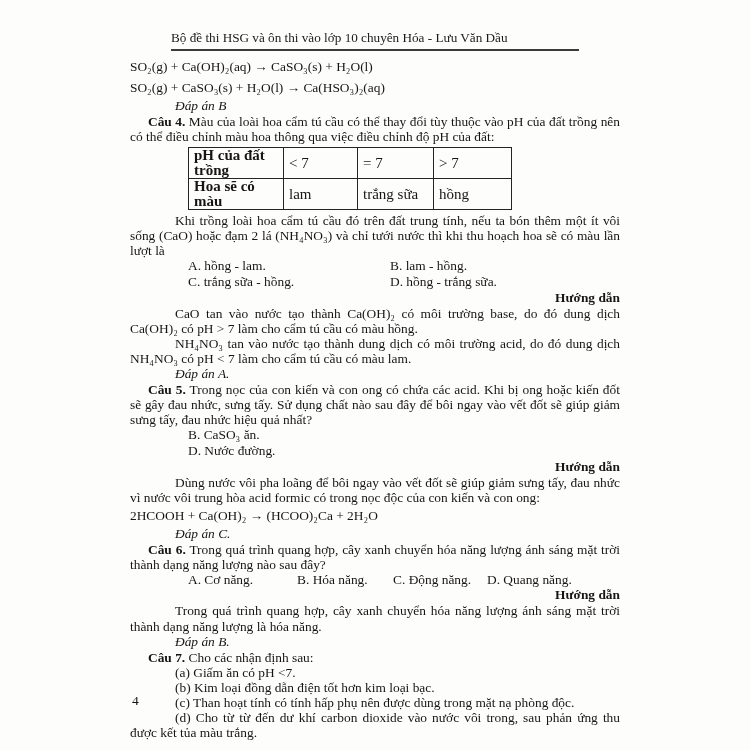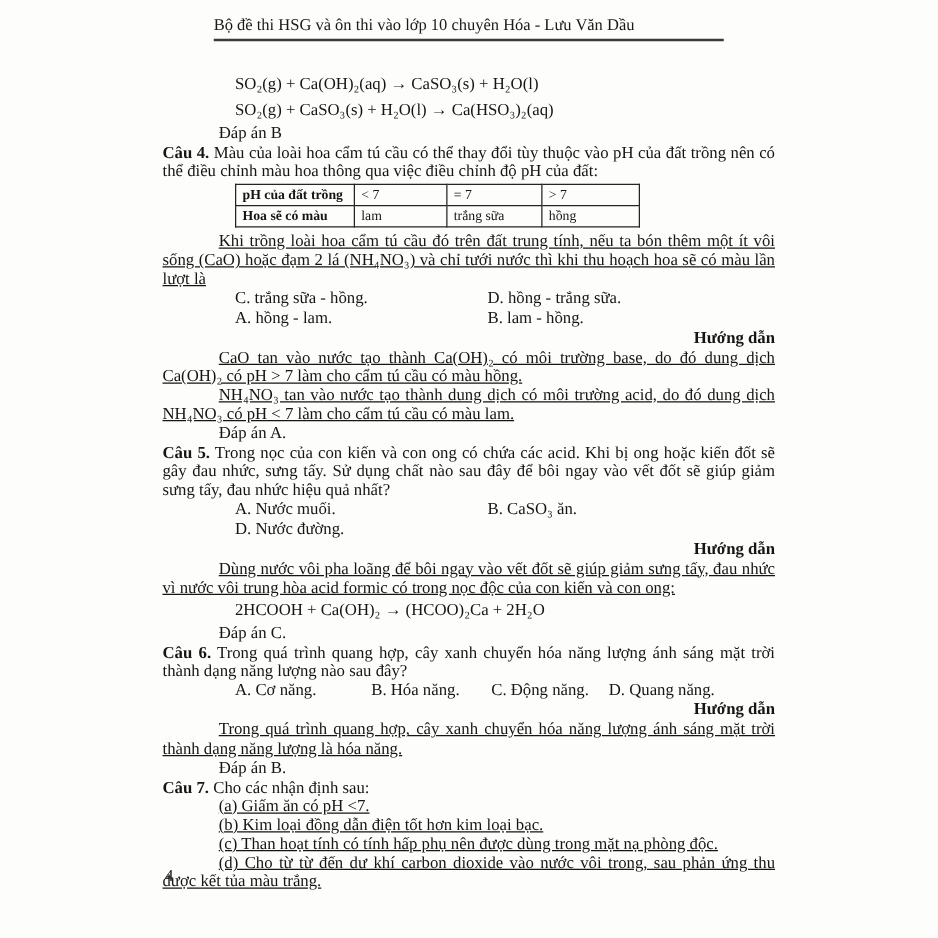--- a/index.html
+++ b/index.html
@@ -4,38 +4,38 @@
 <style>
   * { margin:0; padding:0; box-sizing:border-box; }
   html,body { width:750px; height:750px; }
   body { background:#ffffff; }
   .page {
     position:relative; width:750px; height:750px; overflow:hidden;
     background:#fdfdfc; color:#171513;
     font-family:"Liberation Serif","DejaVu Serif",serif;
   }
   .running-header {
-    position:absolute; left:171px; top:12px; width:408px;
+    position:absolute; left:171px; top:30px; width:408px;
     font-size:13.2px; line-height:15px; padding-bottom:4px;
     border-bottom:2px solid #3b3b3b; white-space:nowrap; color:#1b1916;
   }
   .content {
     position:absolute; left:130px; top:56px; width:490px;
     font-size:13.4px; line-height:15.1px;
   }
   .just { text-align:justify; }
-  .indent { text-indent:45px;text-decoration:underline; }
-  .eq { margin-left:58px; line-height:21px; white-space:nowrap; }
-  .ml45 { margin-left:45px; line-height:16px; }
+  .indent { text-indent:45px; }
+  .eq { line-height:21px; white-space:nowrap; }
+  .ml45 { margin-left:45px; line-height:16px;font-style:italic; }
   .guide { text-align:right; font-weight:bold; line-height:16px; }
-  b.qlab { font-weight:bold; }
+  b.qlab { font-weight:bold;margin-left:18px; }
   table.ph { border-collapse:collapse; margin:3px 0 3px 58px; }
   table.ph td {
     border:1px solid #242424; height:17px; padding:0 5px;
-    font-size:11px; line-height:15px; vertical-align:middle;
+    font-size:15px; line-height:15px; vertical-align:middle;
   }
   td.c1 { width:95px; font-weight:bold; }
   td.c2 { width:74px; }
   td.c3 { width:76px; }
   td.c4 { width:78px; }
   .opts { display:flex; margin-left:58px; line-height:15.6px; }
   .opts .w202 { width:202px; flex:0 0 auto; }
   .opts4 { display:flex; margin-left:58px; line-height:15.6px; }
   .opts4 .oA { width:109px; flex:0 0 auto; }
   .opts4 .oB { width:96px;  flex:0 0 auto; }
@@ -72,37 +72,36 @@
         <td class="c2">lam</td>
         <td class="c3">trắng sữa</td>
         <td class="c4">hồng</td>
       </tr>
     </tbody>
       </table>
 
     <p class="just indent">Khi trồng loài hoa cẩm tú cầu đó trên đất trung tính, nếu ta bón thêm một ít vôi sống (CaO) hoặc đạm 2 lá (NH₄NO₃) và chỉ tưới nước thì khi thu hoạch hoa sẽ có màu lần lượt là</p>
 
     <div class="opts">
+      <span class="w202">A. hồng - lam.</span>
+      <span>B. lam - hồng.</span>
+    </div>
+    <div class="opts">
       <span class="w202">C. trắng sữa - hồng.</span>
       <span>D. hồng - trắng sữa.</span>
-    </div>
-    <div class="opts">
-      <span class="w202">A. hồng - lam.</span>
-      <span>B. lam - hồng.</span>
     </div>
 
     <p class="guide">Hướng dẫn</p>
     <p class="just indent">CaO tan vào nước tạo thành Ca(OH)₂ có môi trường base, do đó dung dịch Ca(OH)₂ có pH &gt; 7 làm cho cẩm tú cầu có màu hồng.</p>
     <p class="just indent">NH₄NO₃ tan vào nước tạo thành dung dịch có môi trường acid, do đó dung dịch NH₄NO₃ có pH &lt; 7 làm cho cẩm tú cầu có màu lam.</p>
     <p class="ml45">Đáp án A.</p>
 
     <p class="just"><b class="qlab">Câu 5.</b> <span>Trong nọc của con kiến và con ong có chứa các acid. Khi bị ong hoặc kiến đốt sẽ gây đau nhức, sưng tấy. Sử dụng chất nào sau đây để bôi ngay vào vết đốt sẽ giúp giảm sưng tấy, đau nhức hiệu quả nhất?</span></p>
 
     <div class="opts">
-      <span class="w202">A. Nước muối.</span>
       <span>B. CaSO₃ ăn.</span>
     </div>
     <div class="opts">
       <span>D. Nước đường.</span>
     </div>
 
     <p class="guide">Hướng dẫn</p>
     <p class="just indent">Dùng nước vôi pha loãng để bôi ngay vào vết đốt sẽ giúp giảm sưng tấy, đau nhức vì nước vôi trung hòa acid formic có trong nọc độc của con kiến và con ong:</p>
     <p class="eq">2HCOOH + Ca(OH)₂ → (HCOO)₂Ca + 2H₂O</p>
     <p class="ml45">Đáp án C.</p>

